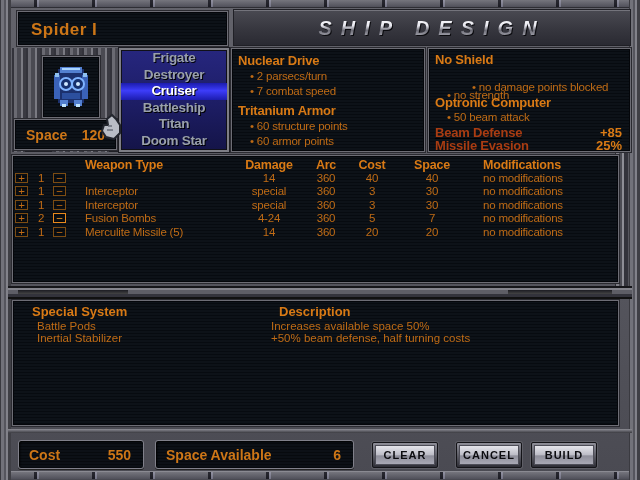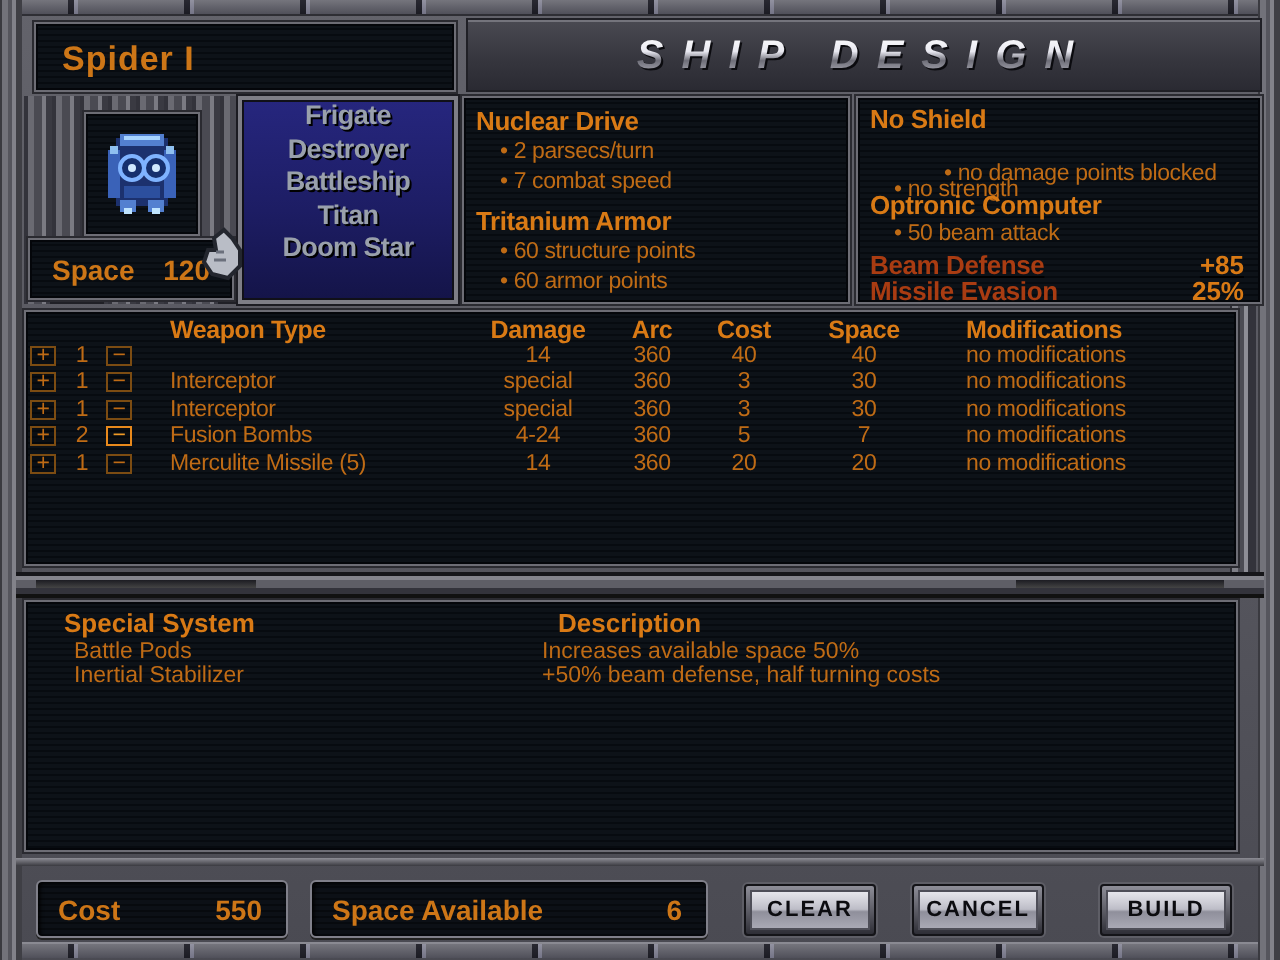--- a/index.html
+++ b/index.html
@@ -93,21 +93,21 @@
   #cost-box{left:18px;width:126px;} #avail-box{left:155px;width:199px;}
   .sunken .lbl{position:absolute;left:10px;top:6px;font-size:14px;font-weight:bold;color:#cd7617;}
   .sunken .val{position:absolute;right:12px;top:6px;font-size:14px;font-weight:bold;color:#cd7617;}
   .mbtn{position:absolute;top:442px;width:66px;height:26px;cursor:pointer;
     background:linear-gradient(180deg,#8e8e98,#2e2e36);border:1px solid #141418;
     padding:2px;border-radius:2px;box-shadow:0 0 0 1px #5e5e66;}
   .mbtn .face{width:100%;height:100%;border:1px solid #4e4e58;
     background:linear-gradient(180deg,#e6e6ec 0%,#bdbdc7 48%,#8f8f9b 55%,#a9a9b5 100%);
     color:#0c0c10;font-size:11px;font-weight:bold;letter-spacing:1px;
     text-align:center;line-height:19px;}
-  #btn-clear{left:372px;} #btn-cancel{left:456px;} #btn-build{left:550px;}
+  #btn-clear{left:372px;} #btn-cancel{left:456px;} #btn-build{left:531px;}
   
   #cursor{position:absolute;left:98px;top:113px;}
 </style>
 </head>
 <body>
 
 <div id="screen">
   <div class="tickstrip top"></div>
   <div class="tickstrip bottom"></div>
   <div class="sidestrip left"></div>
@@ -152,20 +152,21 @@
     </div>
   </div>
   <div class="dark" id="space-box">
     <span class="lbl">Space</span>
     <span class="val">120</span>
   </div>
 
   <div id="classes">
     <div class="cls">Frigate</div>
     <div class="cls">Destroyer</div>
+    <div class="cls selected">Cruiser</div>
     <div class="cls">Battleship</div>
     <div class="cls">Titan</div>
     <div class="cls">Doom Star</div>
   </div>
 
   <div class="dark" id="drive">
     <div class="ptitle" style="top:4px;">Nuclear Drive</div>
     <div class="bullet" style="top:21px;">2 parsecs/turn</div>
     <div class="bullet" style="top:36px;">7 combat speed</div>
     <div class="ptitle" style="top:54px;">Tritanium Armor</div>

